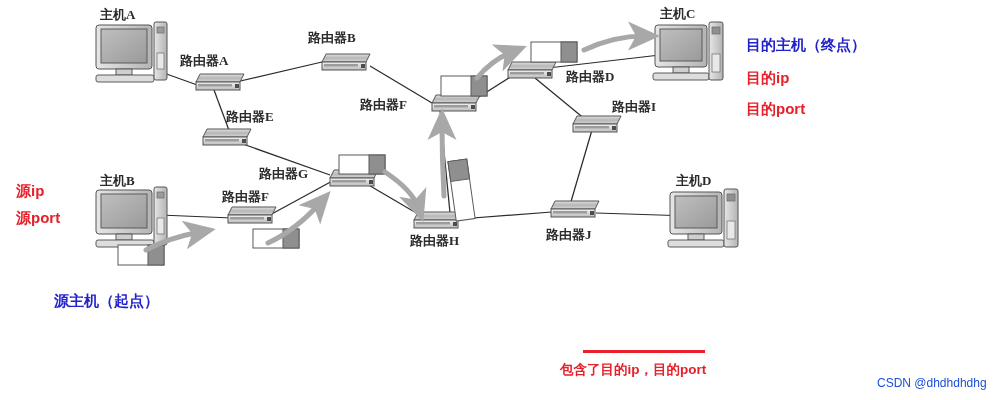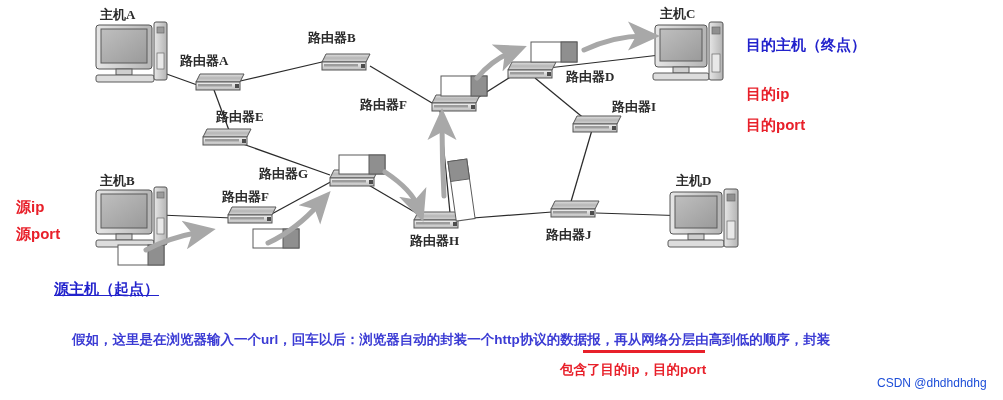--- a/index.html
+++ b/index.html
@@ -37,21 +37,21 @@
     letter-spacing: 0px;
   }
   .annot {
     position: absolute;
     font-family: "Liberation Sans", "DejaVu Sans", sans-serif;
     font-size: 15px;
     font-weight: 700;
     white-space: nowrap;
   }
   .annot.blue { color: #2222cc; }
-  .annot.red  { color: #e8202a; margin-top: 16px; }
+  .annot.red  { color: #e8202a; }
   .caption {
     position: absolute;
     font-family: "Liberation Sans", "DejaVu Sans", sans-serif;
     font-size: 13.5px;
     font-weight: 700;
     white-space: nowrap;
   }
   .caption.blue { color: #3b3bd4; }
   .caption.red  { color: #e8202a; }
   .underline-bar {
@@ -252,37 +252,34 @@
 
   <div class="node-label" style="left:100px; top:6px;">主机A</div>
   <div class="node-label" style="left:100px; top:172px;">主机B</div>
   <div class="node-label" style="left:660px; top:5px;">主机C</div>
   <div class="node-label" style="left:676px; top:172px;">主机D</div>
 
   <div class="node-label" style="left:180px; top:52px;">路由器A</div>
   <div class="node-label" style="left:308px; top:29px;">路由器B</div>
   <div class="node-label" style="left:360px; top:96px;">路由器F</div>
   <div class="node-label" style="left:566px; top:68px;">路由器D</div>
-  <div class="node-label" style="left:216px; top:108px;">路由器E</div>
+  <div class="node-label" style="left:226px; top:108px;">路由器E</div>
   <div class="node-label" style="left:222px; top:188px;">路由器F</div>
   <div class="node-label" style="left:259px; top:165px;">路由器G</div>
   <div class="node-label" style="left:410px; top:232px;">路由器H</div>
   <div class="node-label" style="left:612px; top:98px;">路由器I</div>
   <div class="node-label" style="left:546px; top:226px;">路由器J</div>
 
   <div class="annot red" style="left:16px; top:182px;">源ip</div>
   <div class="annot red" style="left:16px; top:209px;">源port</div>
-  <div class="annot blue" style="left:54px; top:280px;text-decoration:underline;">源主机（起点）</div>
+  <div class="annot blue" style="left:54px; top:292px;">源主机（起点）</div>
 
   <div class="annot blue" style="left:746px; top:36px;">目的主机（终点）</div>
   <div class="annot red" style="left:746px; top:69px;">目的ip</div>
   <div class="annot red" style="left:746px; top:100px;">目的port</div>
 
-  <div class="caption blue" style="left:72px; top:331px;">
-    <span>假如，这里是在浏览器输入一个url，回车以后：浏览器自动的封装一个</span><span>http协议的数据报</span><span>，再从网络分层由高到低的顺序，封装</span>
-  </div>
   <div class="underline-bar" style="left:583px; top:350px; width:122px;"></div>
 
   <div class="caption red" style="left:560px; top:361px;">包含了目的ip，目的port</div>
 
   <div class="watermark" style="left:877px; top:376px;">CSDN @dhdhdhdhg</div>
 
 </div>
 
 </body></html>

